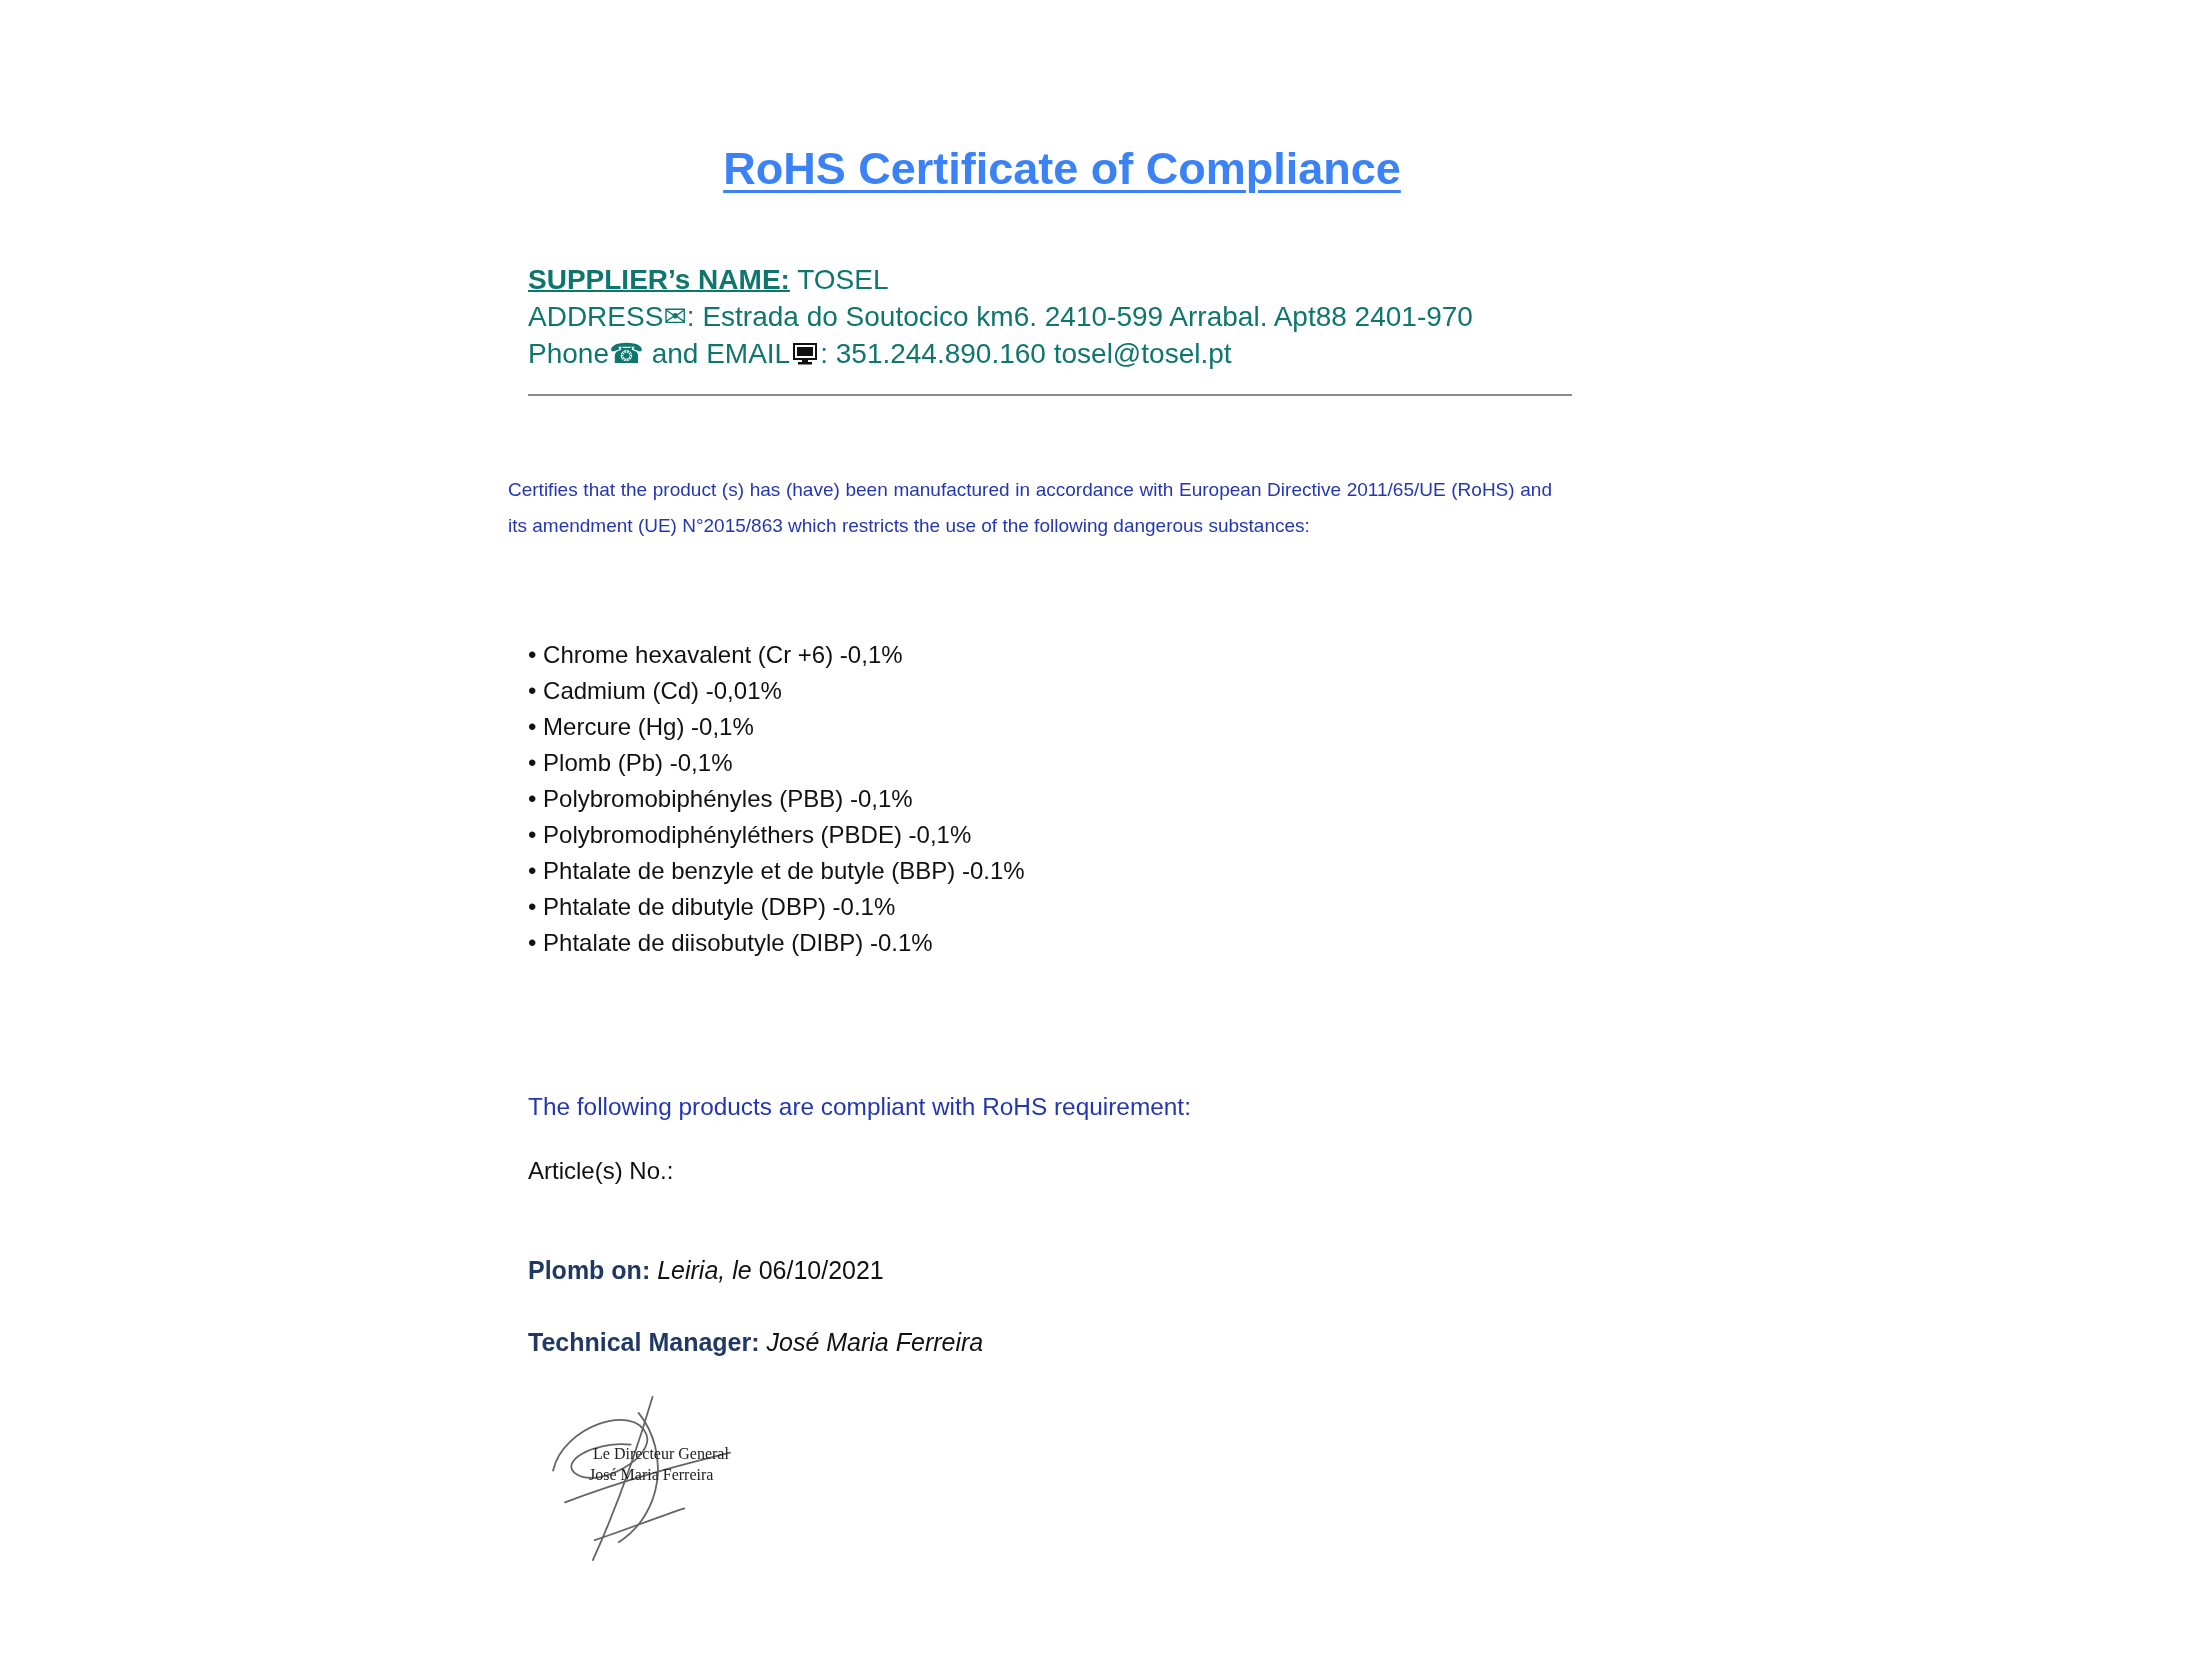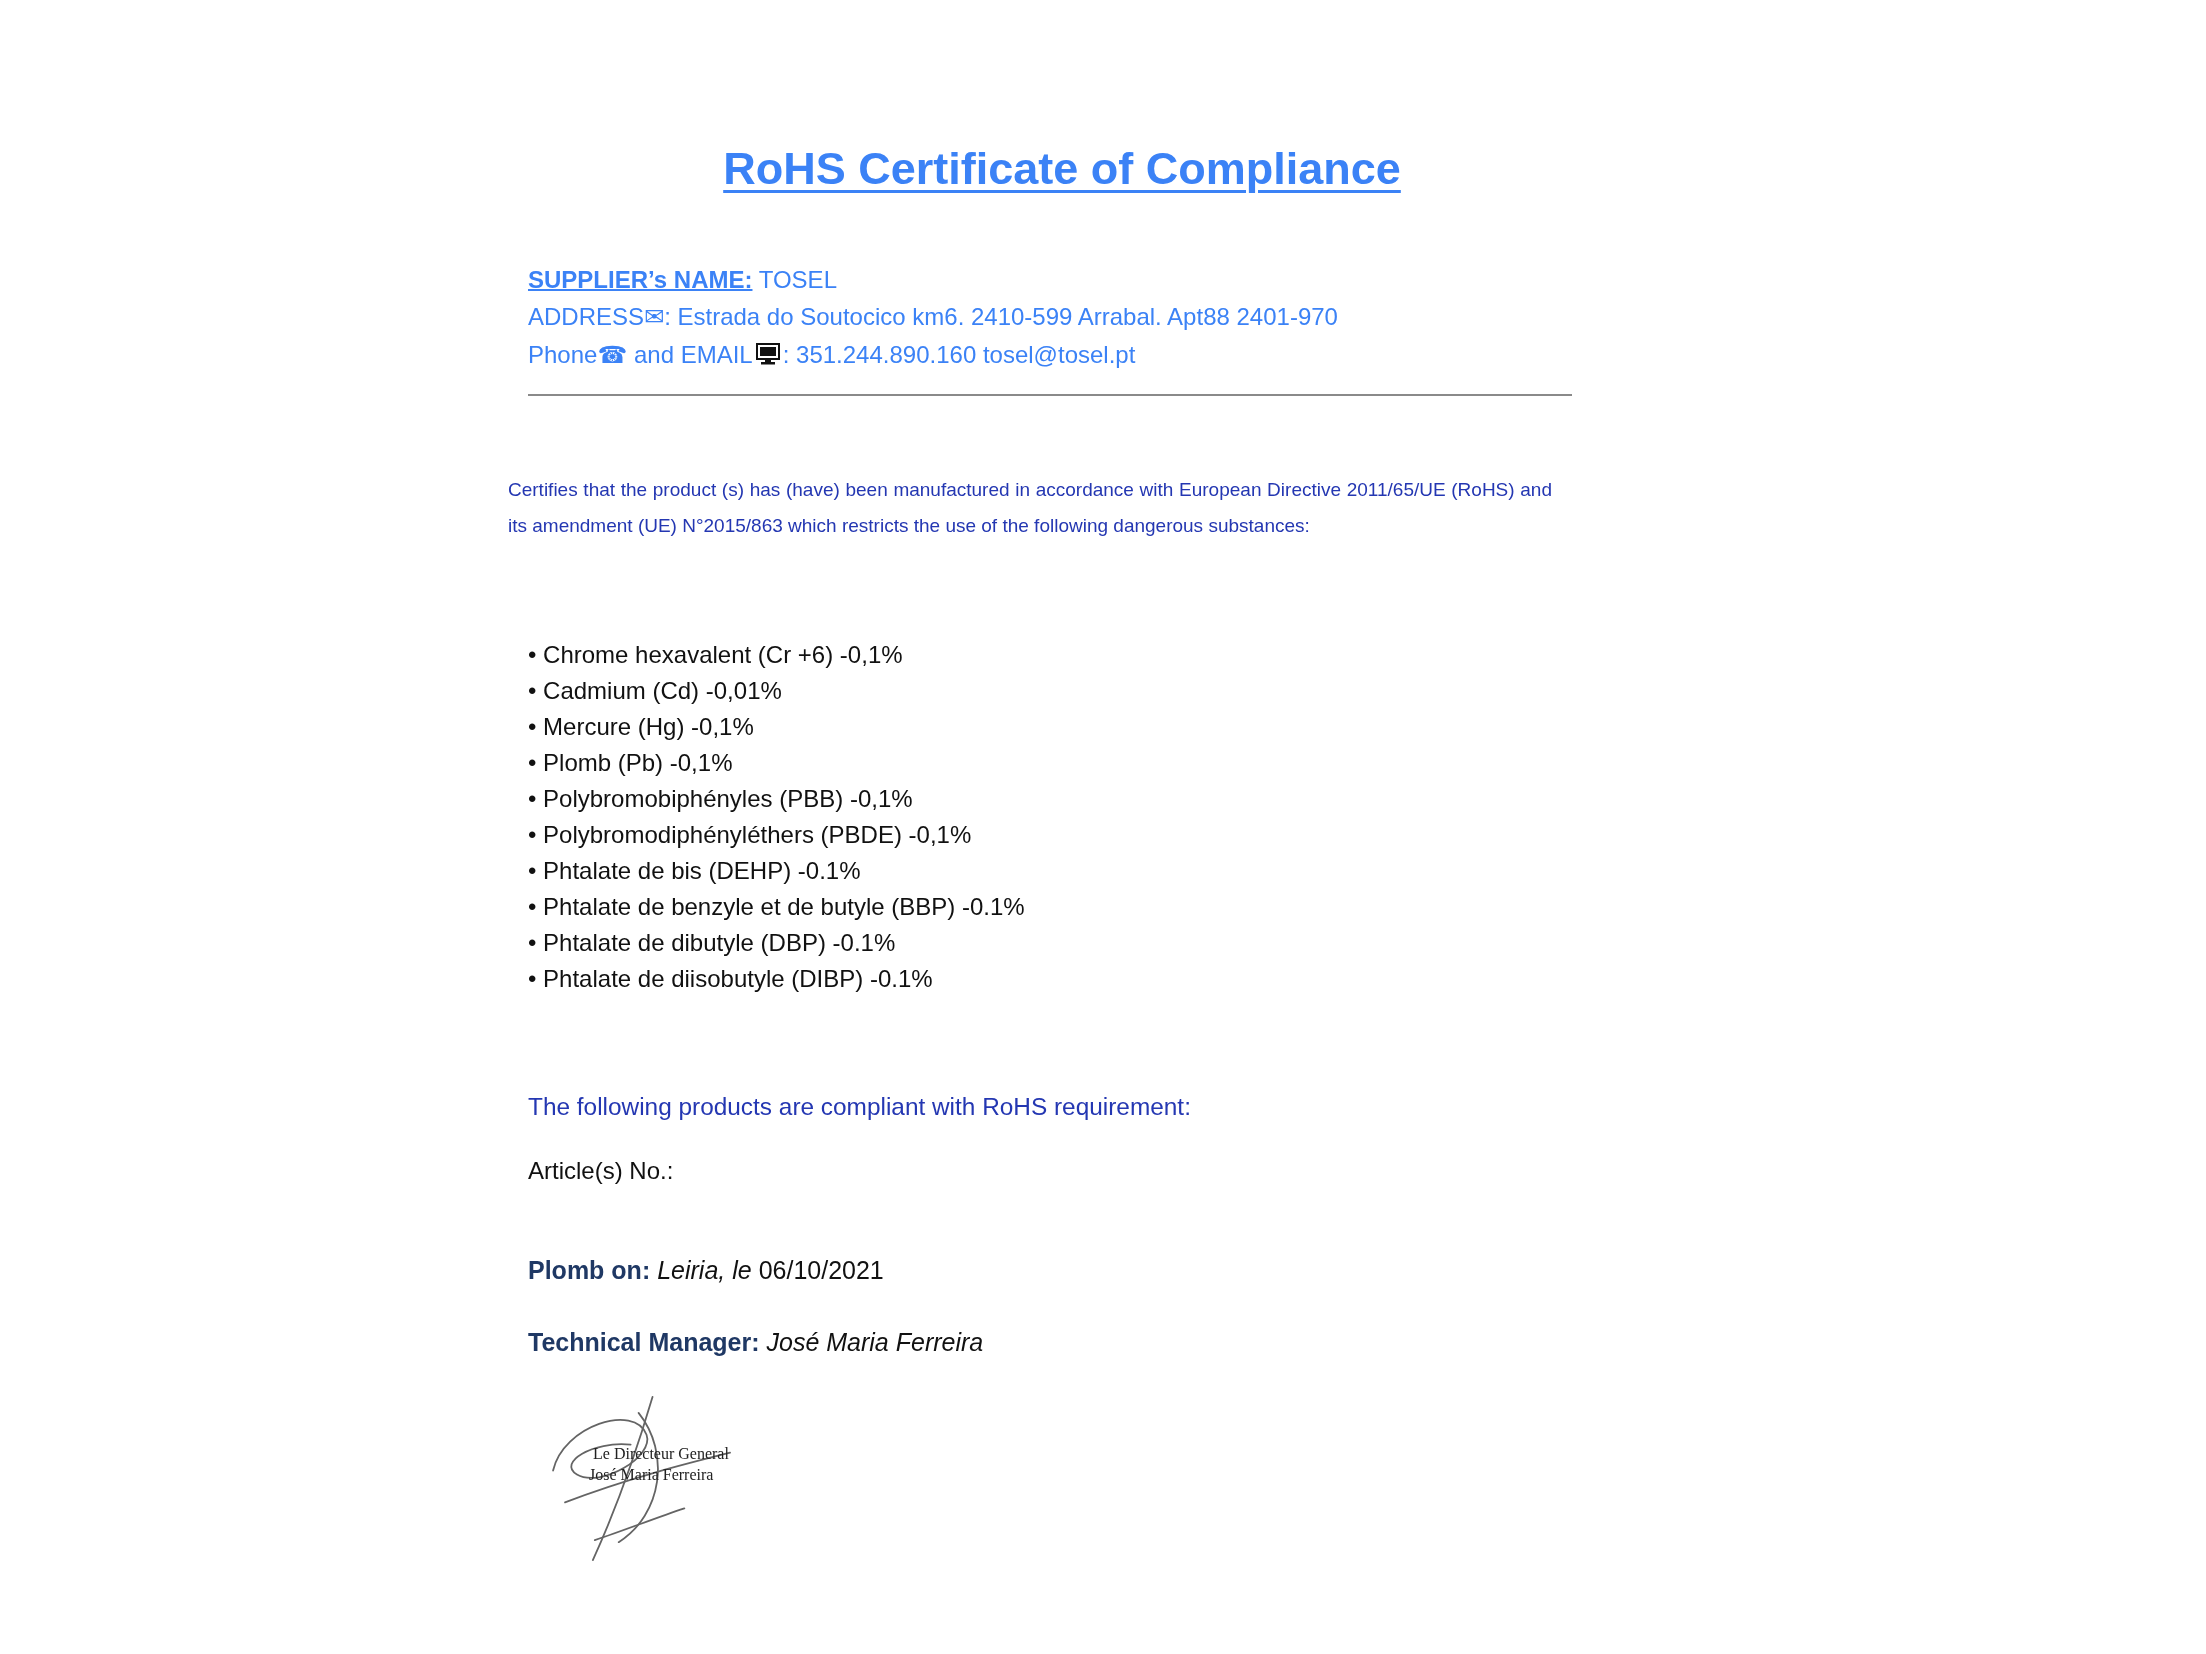--- a/index.html
+++ b/index.html
@@ -31,23 +31,23 @@
     left: 1560px;
     top: 111px;
     width: 171px;
     height: 171px;
   }
   .supplier {
     position: absolute;
     left: 528px;
     top: 261px;
     width: 1044px;
-    font-size: 24px;
+    font-size: 28px;
     line-height: 37px;
-    color: #3b82f6;
+    color: #0f766e;
   }
   .bold { font-weight: bold; }
   .underline { text-decoration: underline; text-decoration-thickness: 2px; }
   .glyph { font-family: "DejaVu Sans", sans-serif; }
   .computer-icon-svg { vertical-align: -3px; margin: 0 2px; }
   .rule {
     position: absolute;
     left: 528px;
     top: 394px;
     width: 1044px;
@@ -159,21 +159,20 @@
 
   <p class="cert-par">Certifies that the product (s) has (have) been manufactured in accordance with European Directive 2011/65/UE (RoHS) and its amendment (UE) N°2015/863 which restricts the use of the following dangerous substances:</p>
 
   <ul class="substances">
     <li>Chrome hexavalent (Cr +6) -0,1%</li>
     <li>Cadmium (Cd) -0,01%</li>
     <li>Mercure (Hg) -0,1%</li>
     <li>Plomb (Pb) -0,1%</li>
     <li>Polybromobiphényles (PBB) -0,1%</li>
     <li>Polybromodiphényléthers (PBDE) -0,1%</li>
-    <li>Phtalate de bis (DEHP) -0.1%</li>
     <li>Phtalate de benzyle et de butyle (BBP) -0.1%</li>
     <li>Phtalate de dibutyle (DBP) -0.1%</li>
     <li>Phtalate de diisobutyle (DIBP) -0.1%</li>
   </ul>
 
   <div class="compliance">The following products are compliant with RoHS requirement:</div>
 
   <div class="articles">Article(s) No.:</div>
 
   <div class="made-on">

